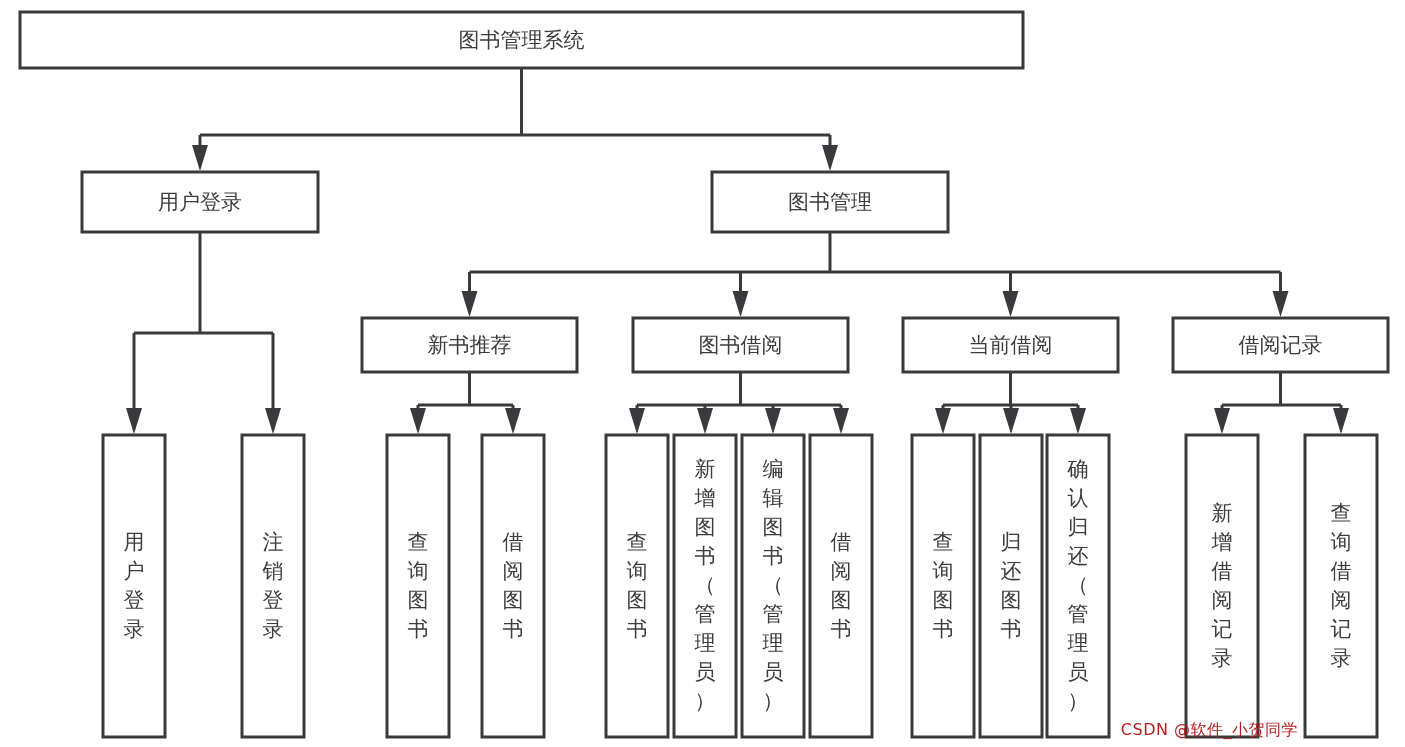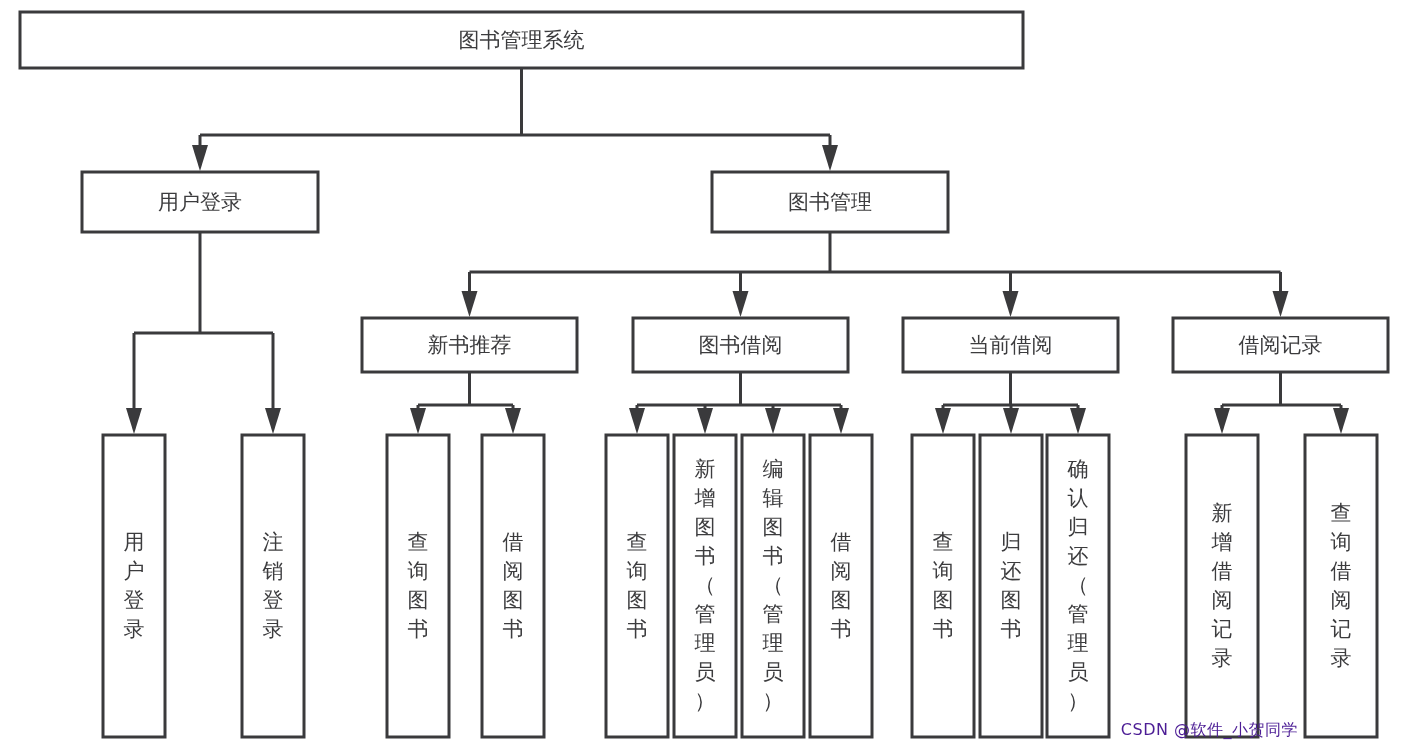--- a/index.html
+++ b/index.html
@@ -54,21 +54,21 @@
   .node-label.vertical {
     font-size: 21px;
     letter-spacing: 0px;
   }
   .watermark {
     position: absolute;
     right: 12px;
     bottom: 6px;
     font-family: "DejaVu Sans", "Liberation Sans", sans-serif;
     font-size: 16px;
-    color: #4c1d95;
+    color: #b91c1c;
     letter-spacing: 0.5px;
     user-select: none;
     white-space: nowrap;
   }
 </style>
 </head>
 <body>
 
 <div id="diagram-root">
   <svg id="flow-svg" viewBox="0 0 1405 747" preserveAspectRatio="none" xmlns="http://www.w3.org/2000/svg">

